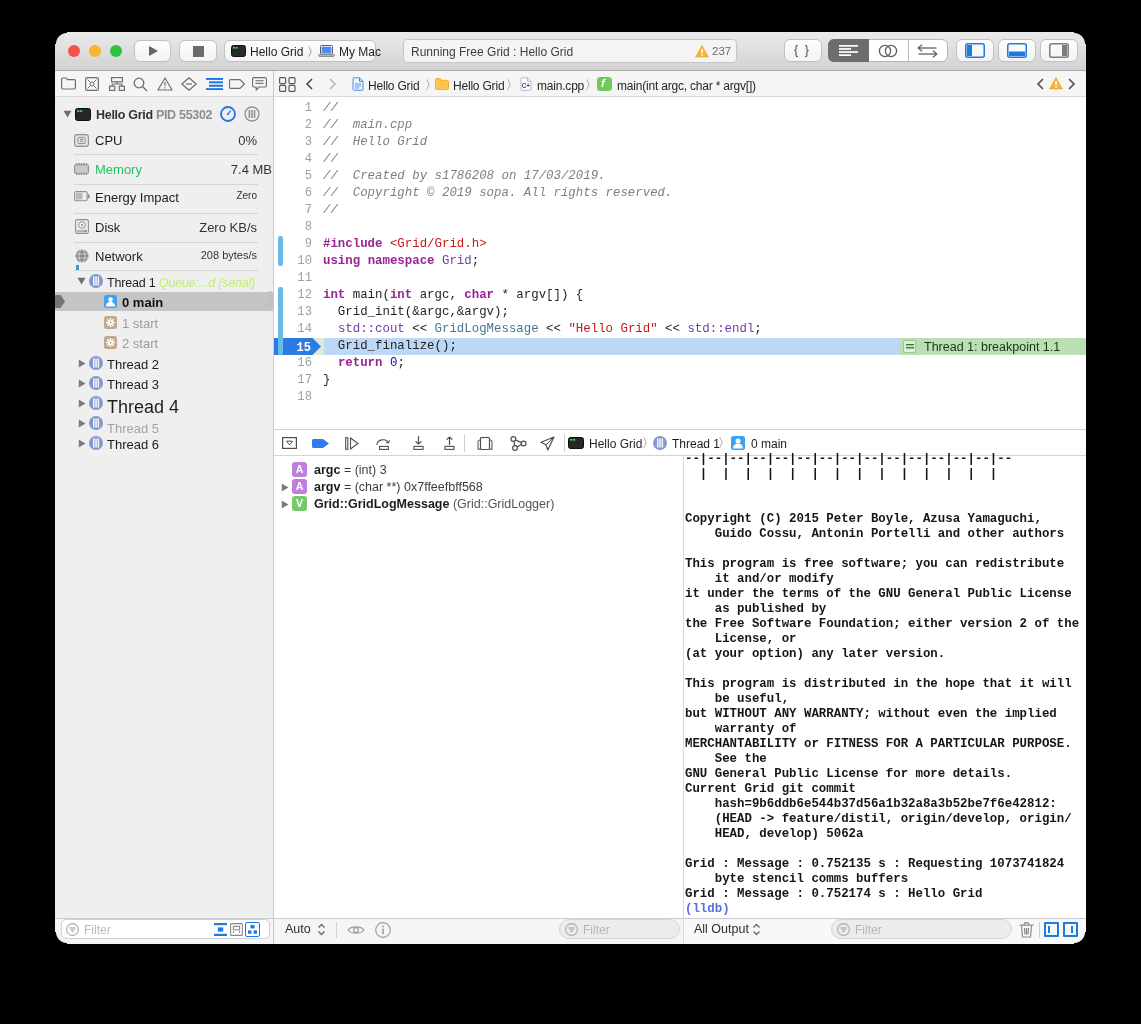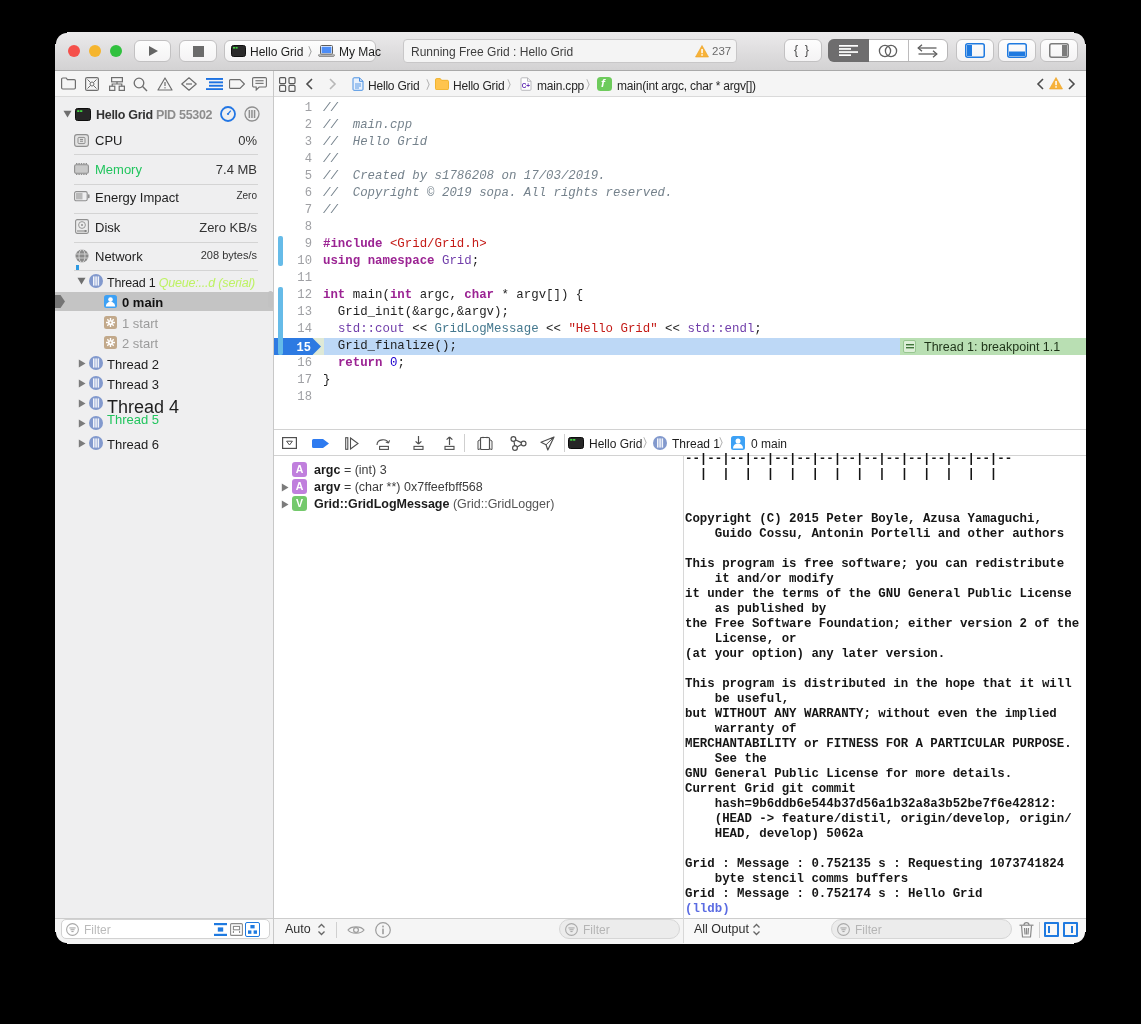--- a/index.html
+++ b/index.html
@@ -262,21 +262,21 @@
       <rect x="9.2" y="0" width="1.4" height="1.4"></rect>
       <rect x="11.6" y="0" width="1.4" height="1.4"></rect>
       <rect x="2" y="10.6" width="1.4" height="1.4"></rect>
       <rect x="4.4" y="10.6" width="1.4" height="1.4"></rect>
       <rect x="6.8" y="10.6" width="1.4" height="1.4"></rect>
       <rect x="9.2" y="10.6" width="1.4" height="1.4"></rect>
       <rect x="11.6" y="10.6" width="1.4" height="1.4"></rect>
     </g>
   </svg>
 <div class="a" style="left:95px;top:162px;font-size:13px;color:#22c55e;">Memory</div>
-<div class="a" style="left:157px;top:162px;width:100px;font-size:13px;color:#333;text-align:right;">7.4 MB</div>
+<div class="a" style="left:172px;top:162px;width:100px;font-size:13px;color:#333;text-align:right;">7.4 MB</div>
 <div class="a" style="left:74px;top:184px;width:184px;height:1px;background:#d4d4d4;"></div>
 <svg class="a" style="left:74px;top:191px;" width="16" height="11" viewBox="0 0 16 11">
     <rect x="0.6" y="0.6" width="12.6" height="9.2" rx="1.6" fill="none" stroke="#8f8f8f" stroke-width="1.1"></rect>
     <rect x="2" y="2" width="6.5" height="6.4" fill="#b9b9b9"></rect>
     <rect x="13.8" y="3.2" width="1.8" height="4" rx="0.8" fill="#8f8f8f"></rect>
   </svg>
 <div class="a" style="left:95px;top:190px;font-size:13px;color:#1e1e1e;">Energy Impact</div>
 <div class="a" style="left:157px;top:190px;width:100px;font-size:10px;color:#333;text-align:right;">Zero</div>
 <div class="a" style="left:74px;top:213px;width:184px;height:1px;background:#d4d4d4;"></div>
 <svg class="a" style="left:75px;top:219px;" width="14" height="15" viewBox="0 0 14 15">
@@ -401,21 +401,21 @@
     <path d="M0.8 0.5 L7.5 4.5 L0.8 8.5 Z" fill="#7b7b7b"></path>
   </svg>
 <svg class="a" style="left:89px;top:416px;" width="14" height="14" viewBox="0 0 14 14">
     <circle cx="7" cy="7" r="7" fill="#8299cd"></circle>
     <g fill="#fff" opacity="0.9">
       <rect x="4" y="2.4" width="1.5" height="9.2"></rect>
       <rect x="6.3" y="2.4" width="1.5" height="9.2"></rect>
       <rect x="8.6" y="2.4" width="1.5" height="9.2"></rect>
     </g>
   </svg>
-<div class="a" style="left:107px;top:412px;font-size:13px;color:#22c55e;">Thread 5</div>
+<div class="a" style="left:107px;top:421px;font-size:13px;color:#a3a3a3;">Thread 5</div>
 <svg class="a" style="left:78px;top:439px;" width="8" height="9" viewBox="0 0 8 9">
     <path d="M0.8 0.5 L7.5 4.5 L0.8 8.5 Z" fill="#7b7b7b"></path>
   </svg>
 <svg class="a" style="left:89px;top:436px;" width="14" height="14" viewBox="0 0 14 14">
     <circle cx="7" cy="7" r="7" fill="#8299cd"></circle>
     <g fill="#fff" opacity="0.9">
       <rect x="4" y="2.4" width="1.5" height="9.2"></rect>
       <rect x="6.3" y="2.4" width="1.5" height="9.2"></rect>
       <rect x="8.6" y="2.4" width="1.5" height="9.2"></rect>
     </g>

